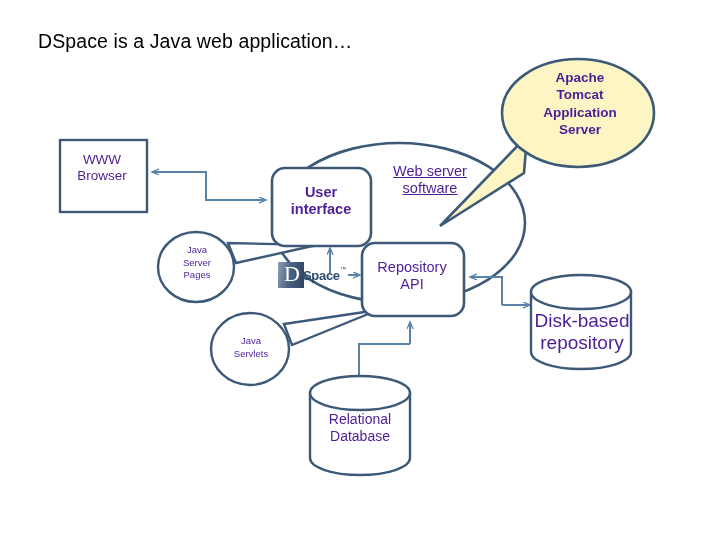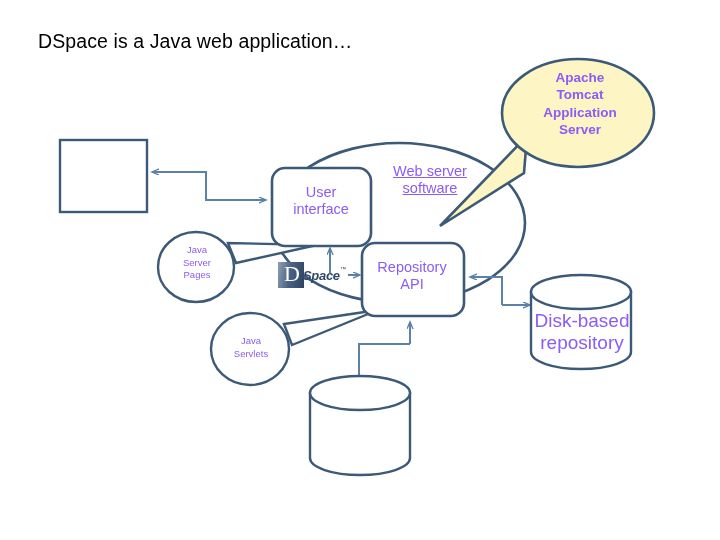--- a/index.html
+++ b/index.html
@@ -18,21 +18,21 @@
   #diagram-svg {
     position: absolute;
     left: 0;
     top: 0;
     width: 720px;
     height: 540px;
   }
   .lbl {
     position: absolute;
     text-align: center;
-    color: #8b5cf6;
+    color: #4c1d95;
     line-height: 1.18;
     white-space: pre-line;
     pointer-events: none;
   }
   #page-title {
     position: absolute;
     left: 38px;
     top: 30px;
     font-size: 19.5px;
     color: #000000;
@@ -51,20 +51,21 @@
     left: 56px;
     top: 152px;
     width: 92px;
     font-size: 13.5px;
   }
   #user-interface-label {
     left: 272px;
     top: 184px;
     width: 98px;
     font-size: 14.5px;
+    font-weight: bold;
   }
   #web-server-label {
     left: 372px;
     top: 163px;
     width: 116px;
     font-size: 14.5px;
     text-decoration: underline;
   }
   #jsp-label {
     left: 166px;
@@ -122,21 +123,20 @@
     font-family: "Liberation Serif", serif;
     font-size: 22px;
     color: #ffffff;
   }
   #dspace-logo .space-word {
     position: absolute;
     left: 25px;
     top: 6px;
     font-size: 13px;
     font-weight: bold;
-    font-style: italic;
     color: #2d4a6b;
     letter-spacing: -0.3px;
   }
   #dspace-logo .tm-mark {
     position: absolute;
     left: 62px;
     top: 4px;
     font-size: 6px;
     color: #2d4a6b;
   }
@@ -203,40 +203,44 @@
       <path d="M 310,393 L 310,458 A 50,17 0 0 0 410,458 L 410,393 Z" fill="#ffffff" stroke="#3c5a78" stroke-width="2.4"></path>
       <ellipse cx="360" cy="393" rx="50" ry="17" fill="#ffffff" stroke="#3c5a78" stroke-width="2.4"></ellipse>
     </g>
   </svg>
 
   <div class="lbl" id="callout-tomcat-label">Apache
 Tomcat
 Application
 Server</div>
 
+  <div class="lbl" id="www-browser-label">WWW
+Browser</div>
 
   <div class="lbl" id="web-server-label">Web server
 software</div>
 
   <div class="lbl" id="user-interface-label">User
 interface</div>
 
   <div class="lbl" id="repository-api-label">Repository
 API</div>
 
   <div class="lbl" id="jsp-label">Java
 Server
 Pages</div>
 
   <div class="lbl" id="servlets-label">Java
 Servlets</div>
 
   <div class="lbl" id="disk-repo-label">Disk-based
 repository</div>
 
+  <div class="lbl" id="relational-db-label">Relational
+Database</div>
 
   <div id="dspace-logo">
     <div class="d-box"></div>
     <div class="d-letter">D</div>
     <div class="space-word">Space</div>
     <div class="tm-mark">™</div>
   </div>
 
 </div>
 

